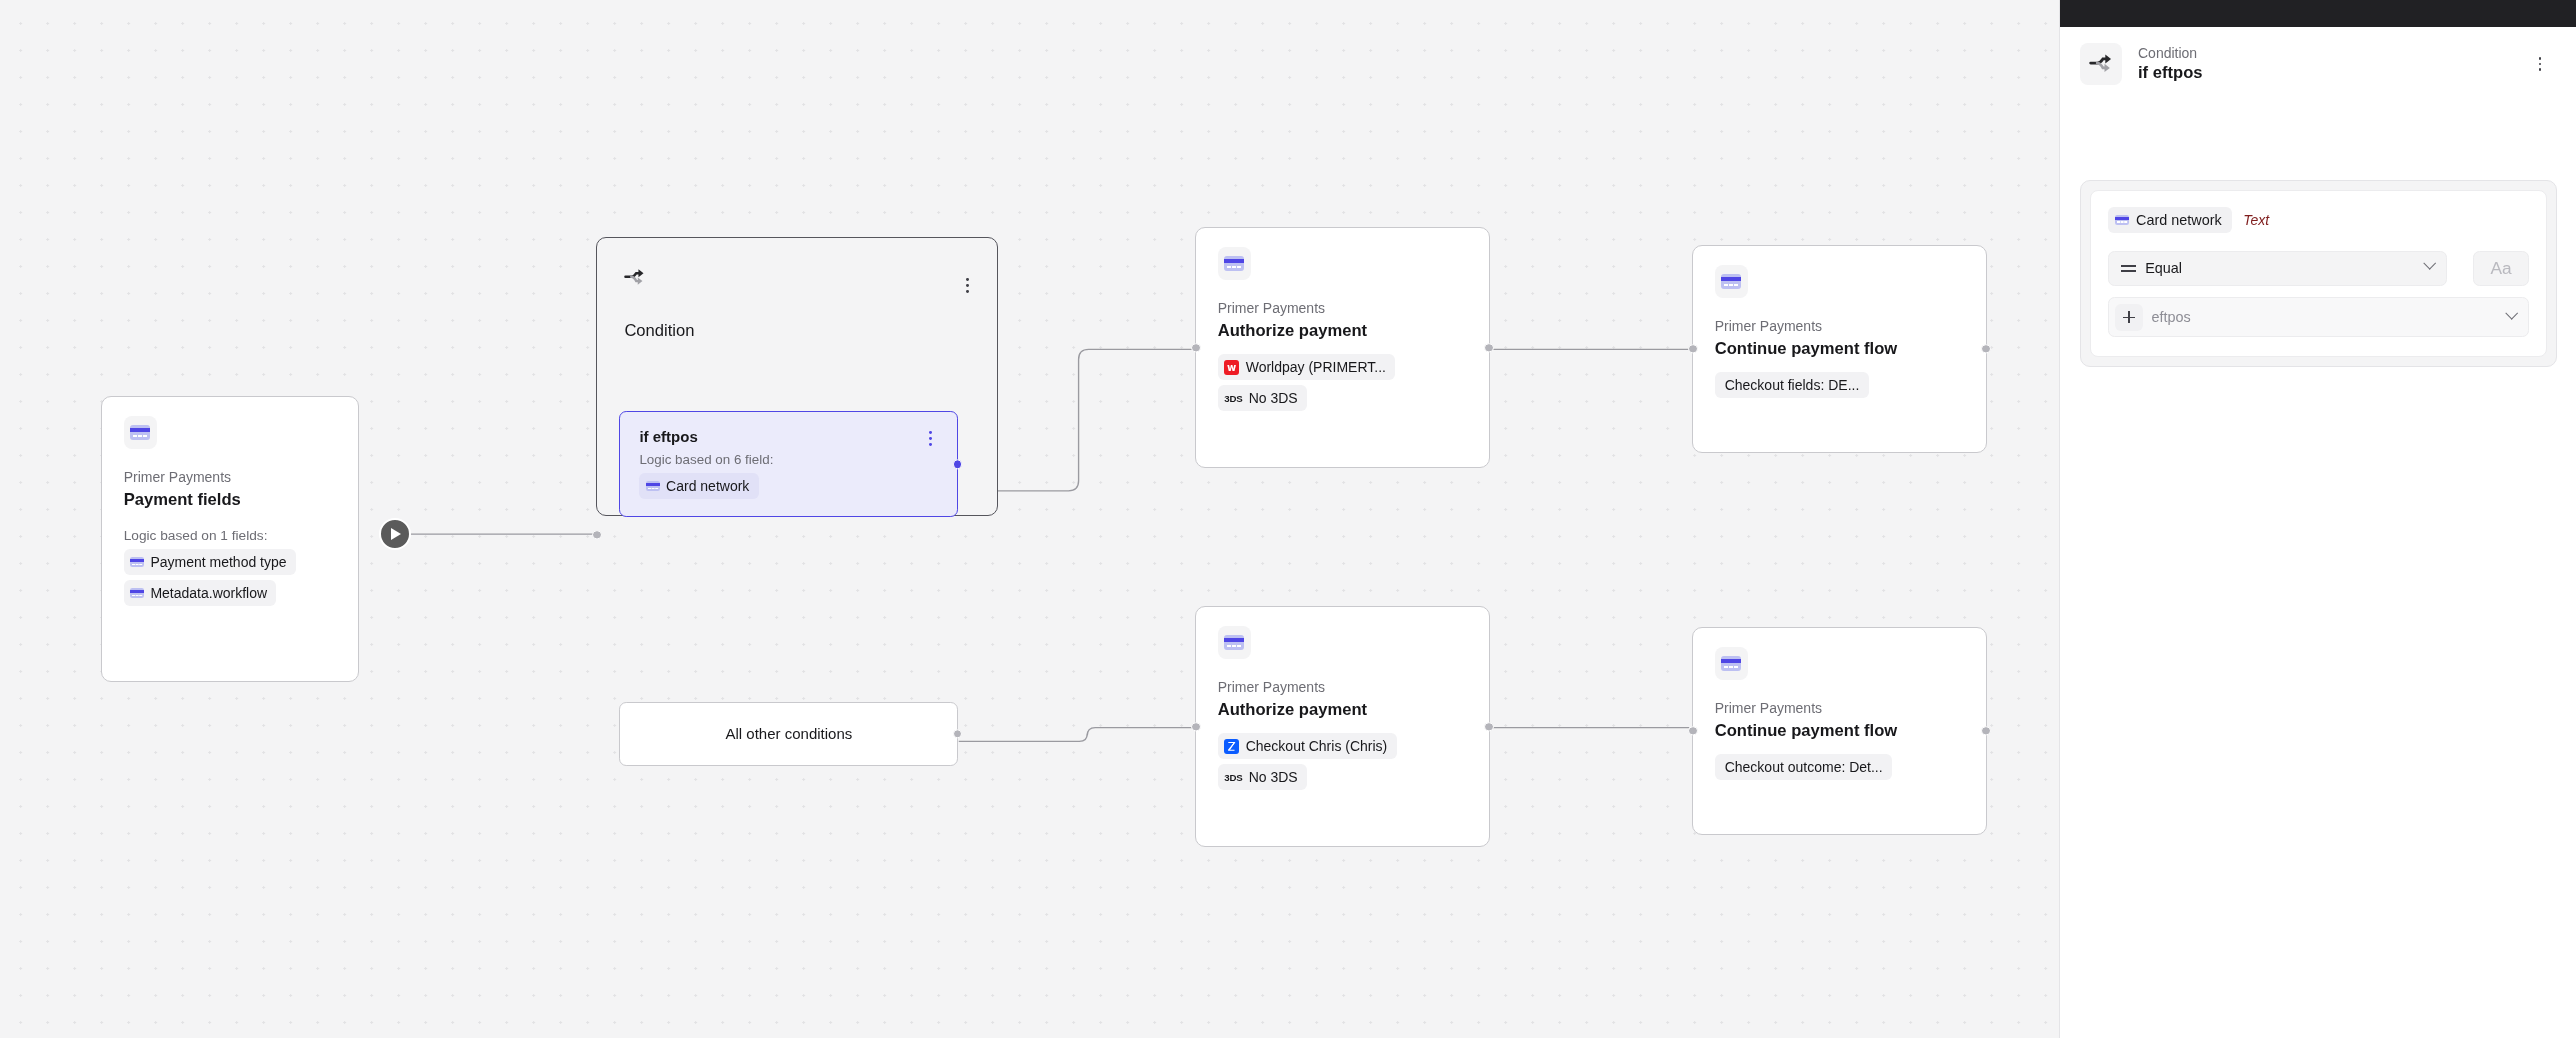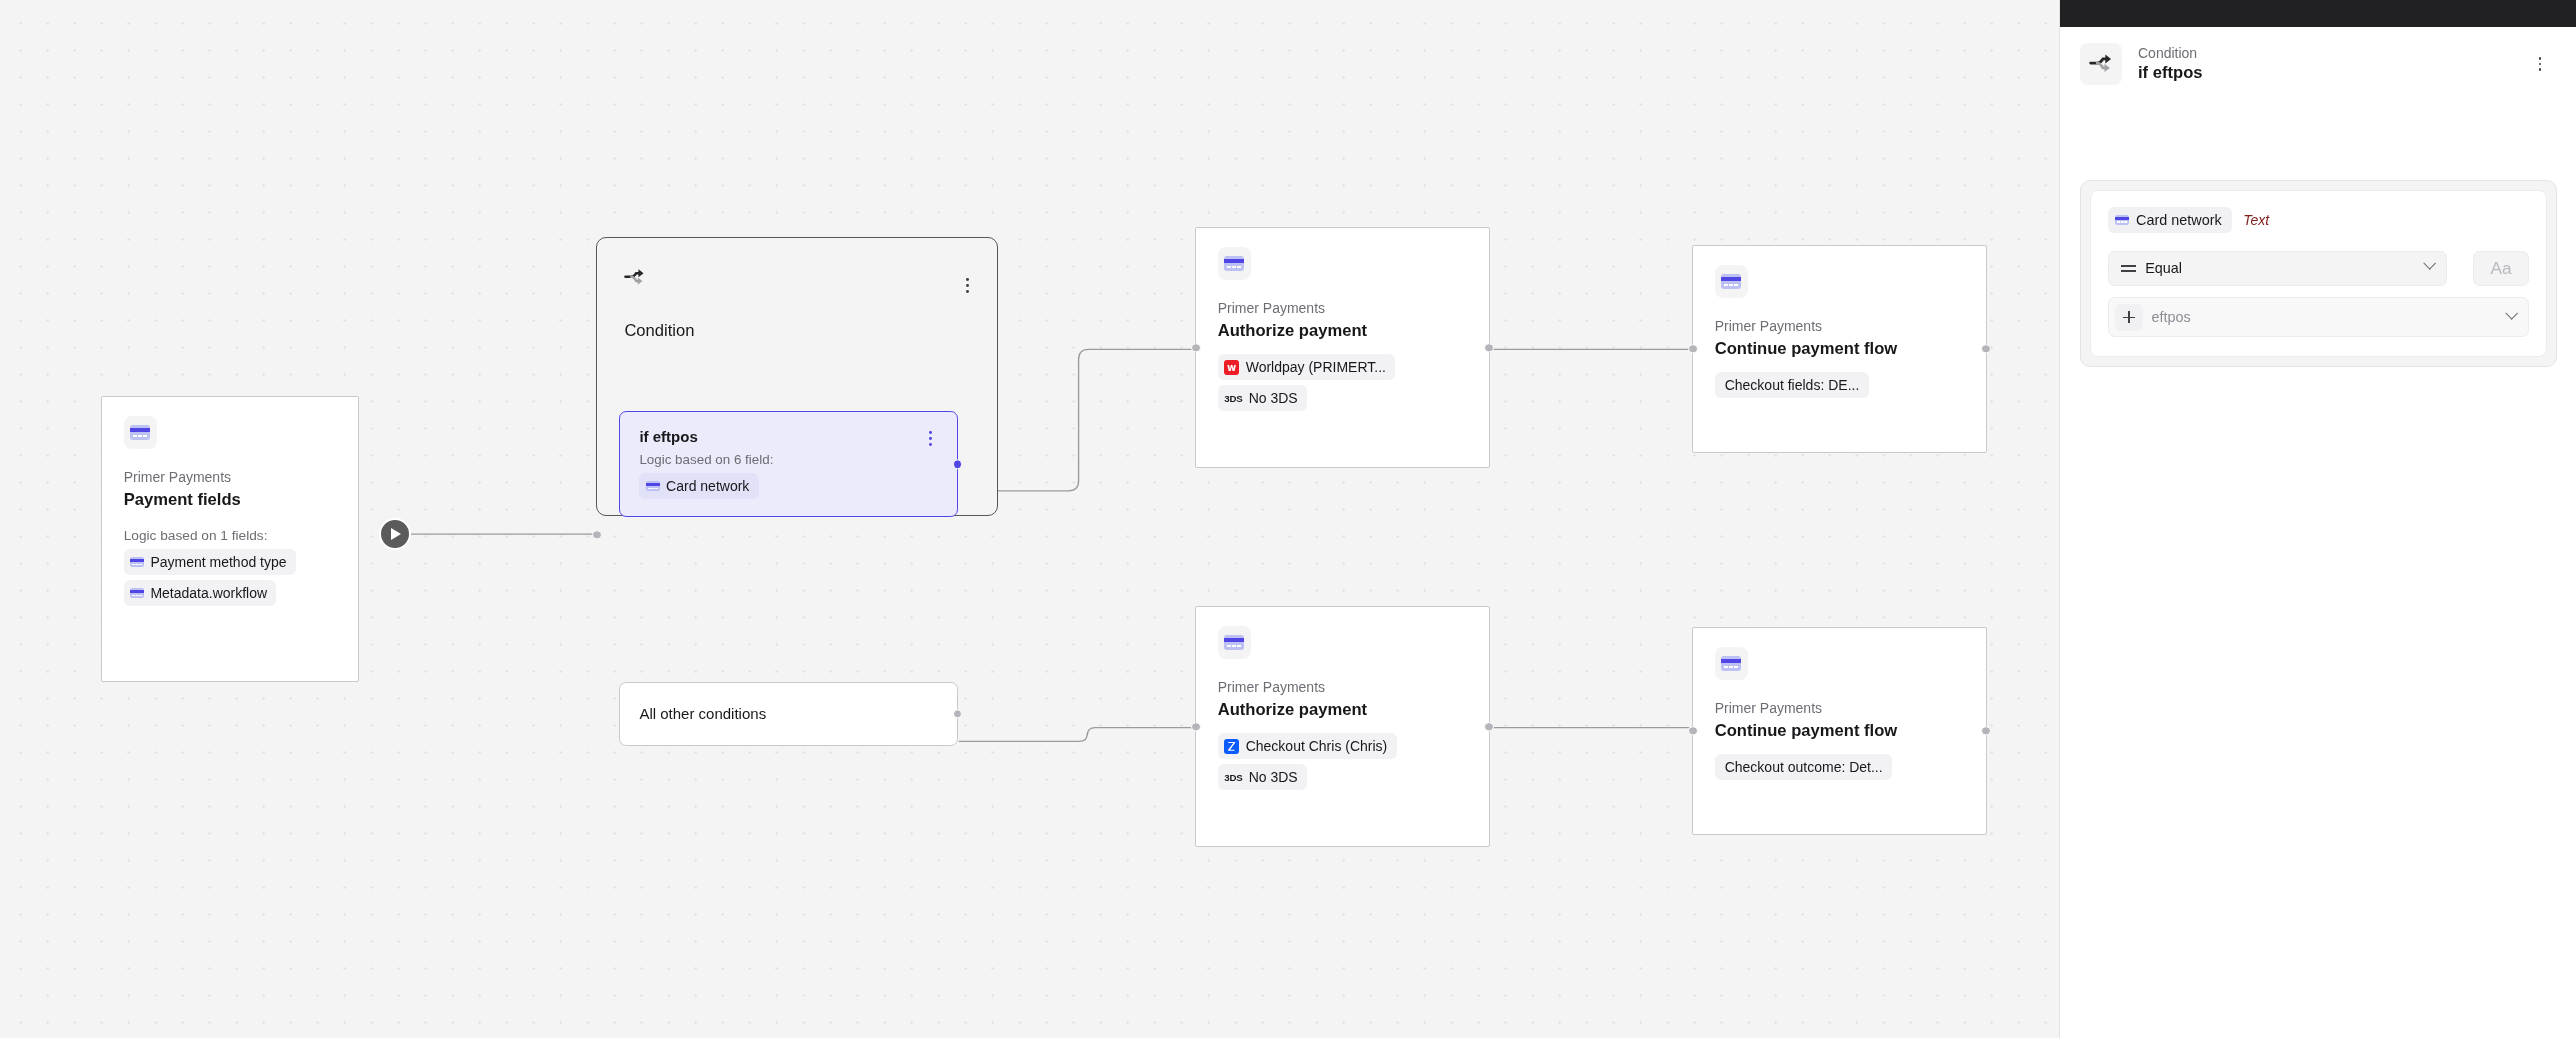--- a/index.html
+++ b/index.html
@@ -21,21 +21,21 @@
     background-size: 27px 27px;
     background-position: 7.2px 10px;
   }
   #edges { position: absolute; left: 0; top: 0; width: 2059px; height: 1038px; pointer-events: none; }
 
   
   .node {
     position: absolute;
     background: #ffffff;
     border: 1.2px solid #c9c9cd;
-    border-radius: 2px;
+    border-radius: 10px;
     padding: 19px 21.7px 20px 21.7px;
   }
   .node-icon-box {
     width: 33px; height: 33px;
     background: #f4f4f5;
     border-radius: 8px;
     display: flex; align-items: center; justify-content: center;
   }
   .card-glyph {
     width: 19.5px; height: 14.4px; border-radius: 2.9px;
@@ -292,21 +292,21 @@
             <i></i>
         </div>
         <div class="branch-logic">Logic based on 6 field:</div>
         <span class="chip">
           <span class="card-glyph sm"></span>
           <span>Card network</span>
         </span>
         <span class="handle accent r"></span>
       </div>
 
-      <div class="branch other" style="top:444px; height:64px; display:flex; align-items:center;">
+      <div class="branch other" style="top:464px; height:64px; display:flex; align-items:center;justify-content:center;">
         <div class="branch-title" style="font-weight:400; font-size:15px;">All other conditions</div>
         <span class="handle r"></span>
       </div>
 
       <span class="handle l" style="top:297px;"></span>
     </div>
 
     <div class="node" id="n-auth-top" style="left:1195px; top:227px; width:295px; height:241px;">
       <div class="node-icon-box">
           <span class="card-glyph"></span>

